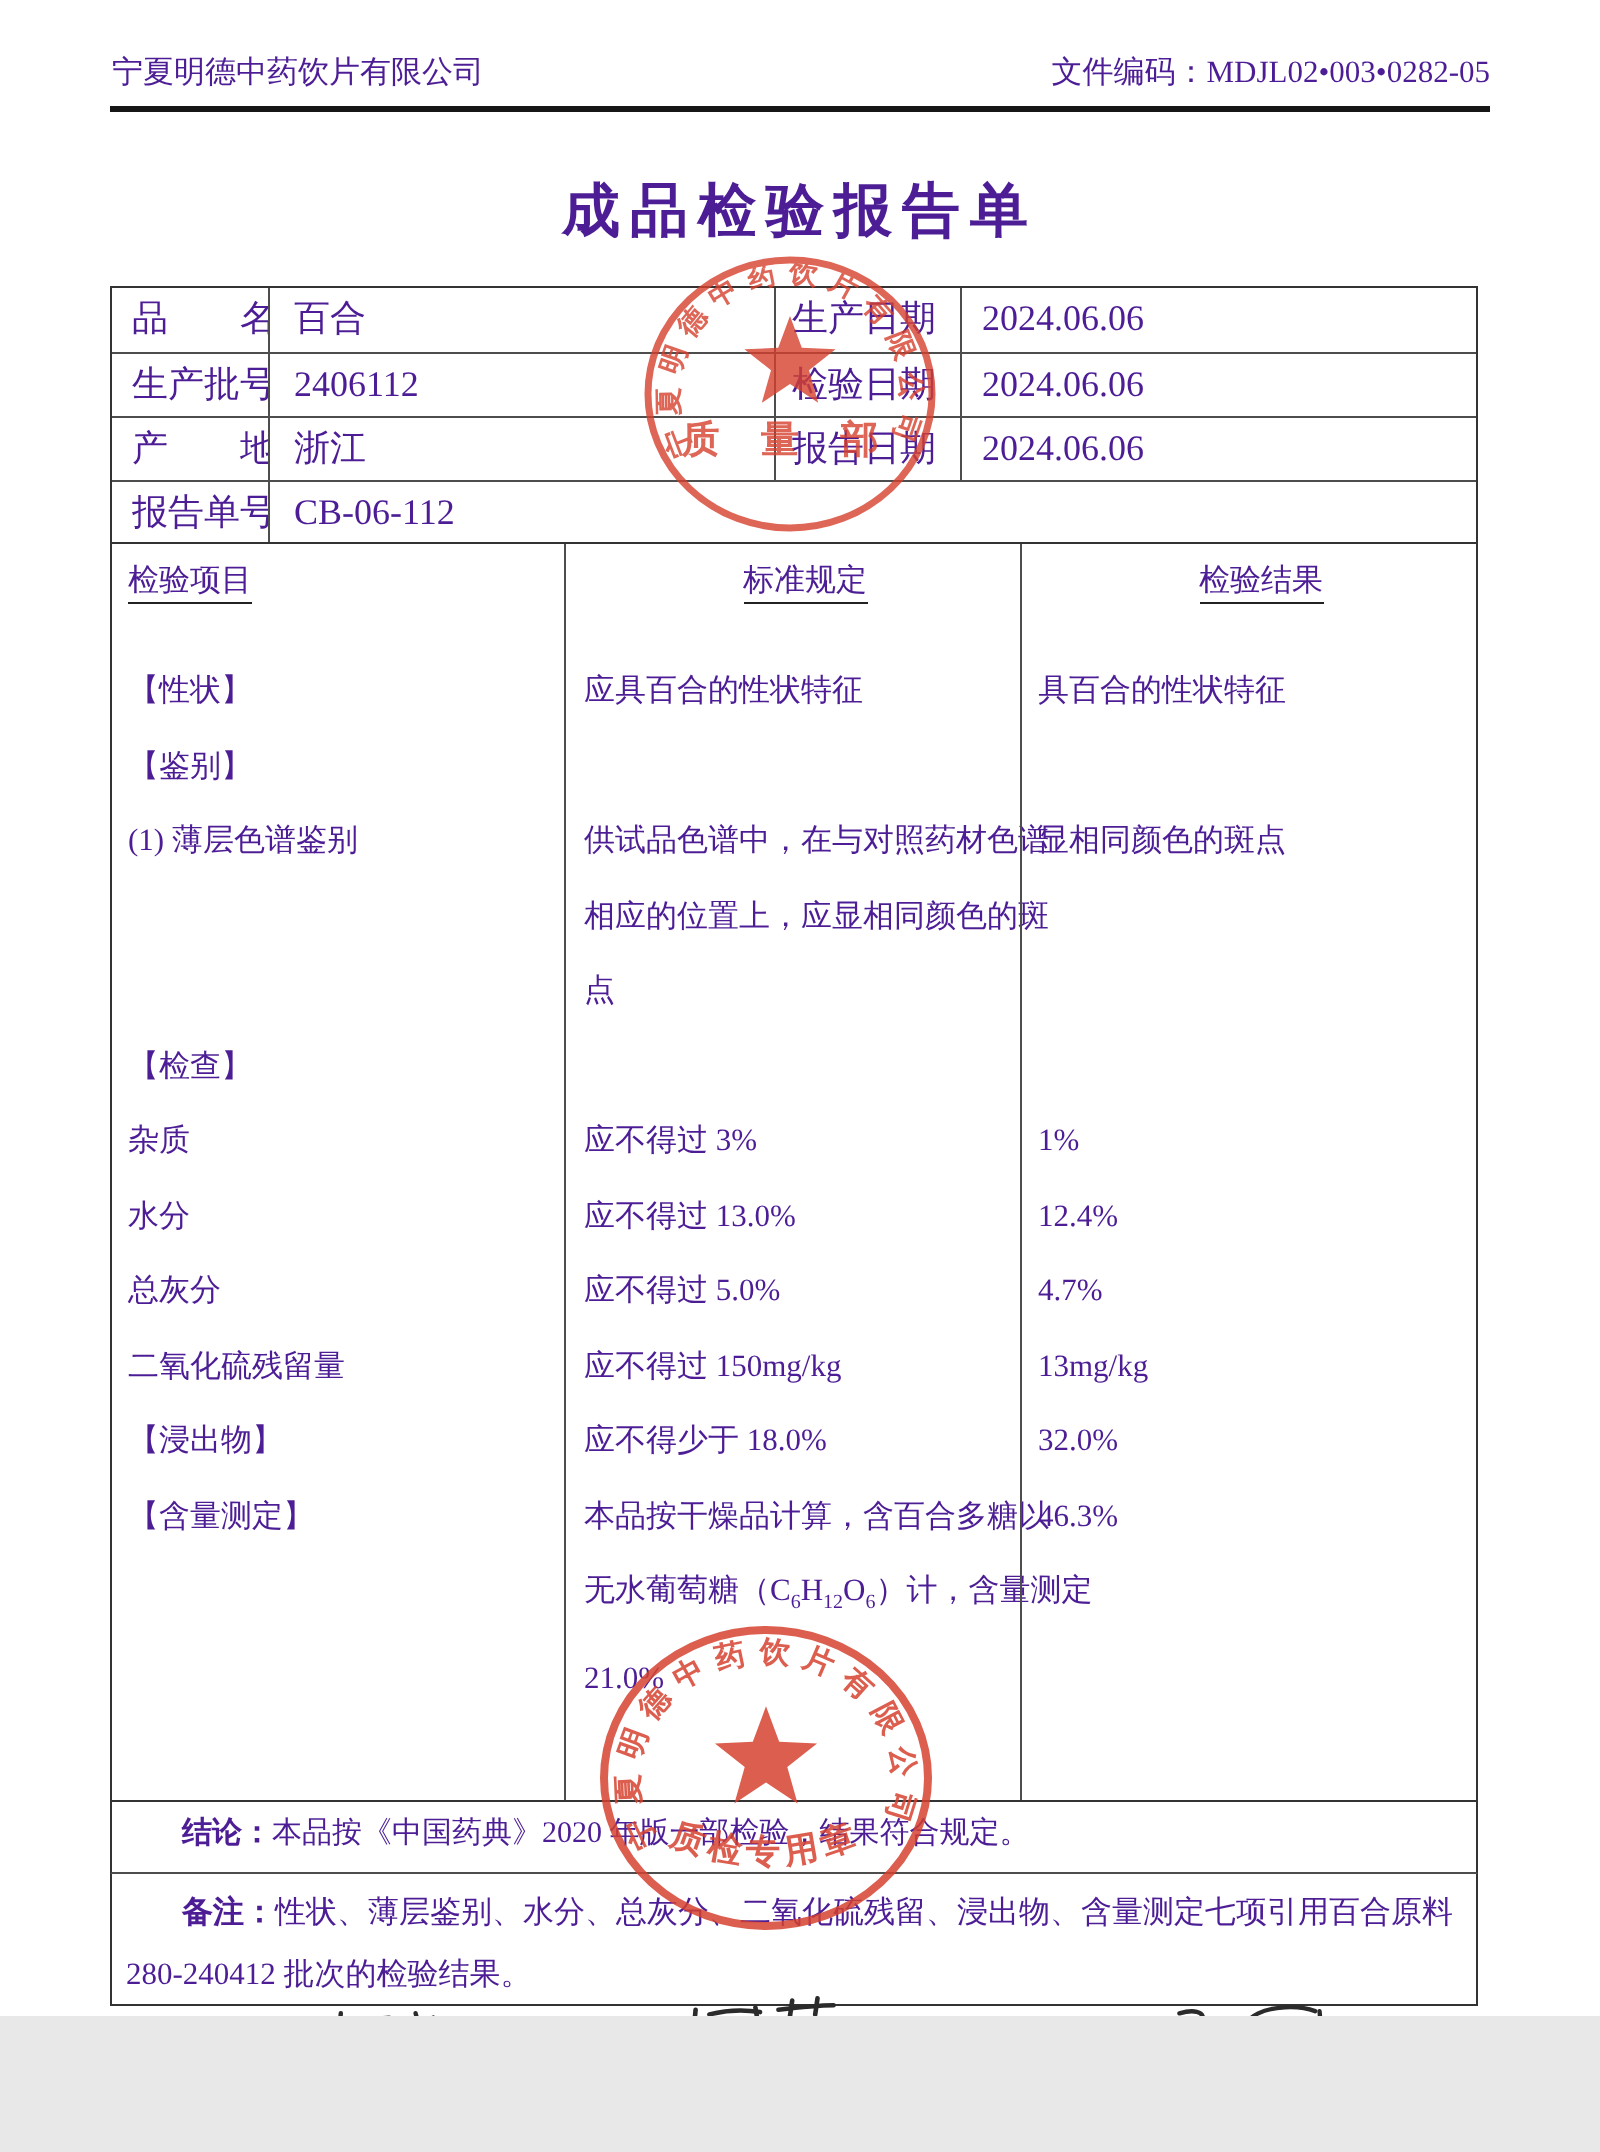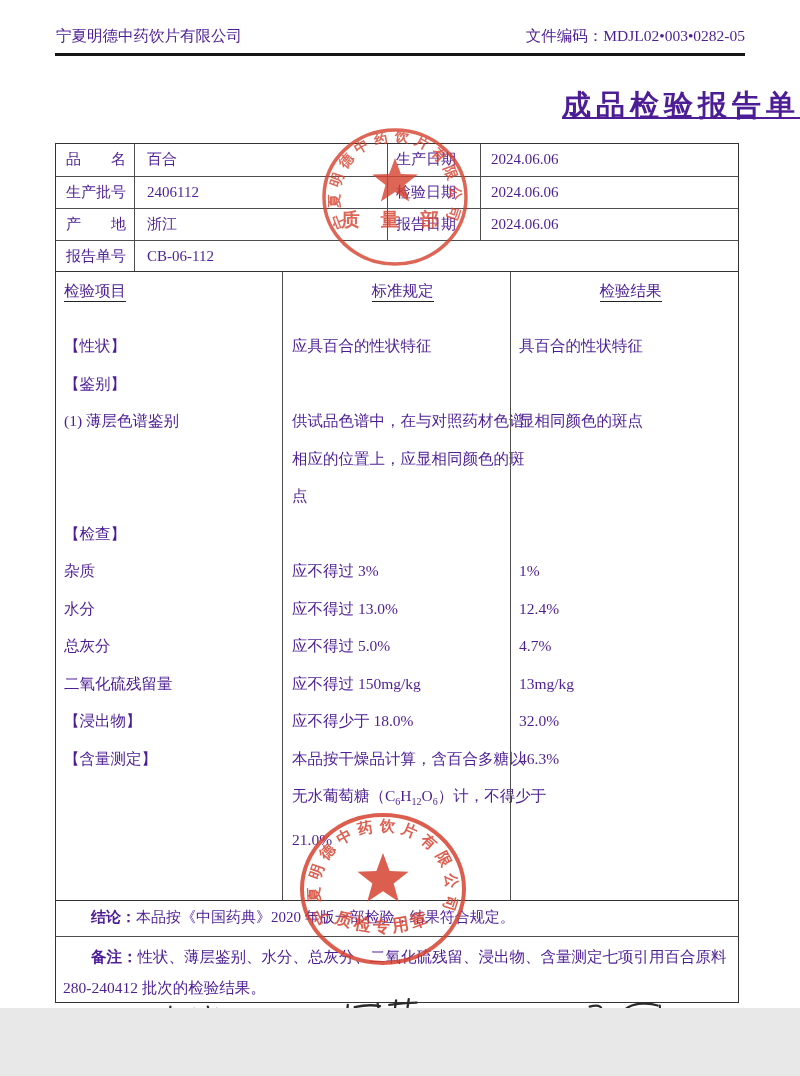--- a/index.html
+++ b/index.html
@@ -4,24 +4,24 @@
 <style>
   html,body{margin:0;padding:0;background:#e8e8e8;}
   .page{
     position:relative;width:800px;height:1008px;background:#ffffff;
     font-family:"Liberation Serif","DejaVu Serif",serif;color:#4c1d95;
     margin:0 auto;overflow:hidden;
   }
   
   .doc-header{position:absolute;left:56px;right:55px;top:26px;display:flex;justify-content:space-between;font-size:15.5px;}
   .header-rule{position:absolute;left:55px;right:55px;top:53px;height:2.5px;background:#161616;}
-  .doc-title{position:absolute;left:0;right:0;top:86px;text-align:right;font-size:29px;font-weight:bold;letter-spacing:5px;text-decoration:underline;}
-
-  
-  .info-table{position:absolute;left:55px;top:143px;width:684px;border:1.5px solid #333;border-bottom:none;box-sizing:border-box;font-size:15px;}
+  .doc-title{position:absolute;left:0;right:0;top:86px;text-align:center;font-size:29px;font-weight:bold;letter-spacing:5px;}
+
+  
+  .info-table{position:absolute;left:55px;top:143px;width:684px;border:1.5px solid #333;border-bottom:none;box-sizing:border-box;font-size:18px;}
   .irow{display:flex;height:32px;line-height:30px;box-sizing:border-box;}
   .irow + .irow{border-top:1px solid #4d4d4d;}
   .ic{box-sizing:border-box;overflow:hidden;white-space:nowrap;}
   .ic1{width:78px;padding-left:10px;}
   .ic2{width:253px;border-left:1px solid #4d4d4d;padding-left:12px;}
   .ic3{width:93px;border-left:1px solid #4d4d4d;padding-left:8px;}
   .ic4{flex:1;border-left:1px solid #4d4d4d;padding-left:10px;}
   .ic2w{flex:1;border-left:1px solid #4d4d4d;padding-left:12px;}
 
   
@@ -155,21 +155,21 @@
     <div class="mrow h1">
       <div class="mc mc1">【浸出物】</div>
       <div class="mc mc2">应不得少于 18.0%</div>
       <div class="mc mc3">32.0%</div>
     </div>
 
     <div class="mrow h3">
       <div class="mc mc1">【含量测定】</div>
       <div class="mc mc2">
         <div class="mline">本品按干燥品计算，含百合多糖以</div>
-        <div class="mline"><span>无水葡萄糖（C</span><sub>6</sub><span>H</span><sub>12</sub><span>O</span><sub>6</sub><span>）计，不得少于</span></div>
+        <div class="mline"><span>无水葡萄糖（C</span><sub>6</sub><span>H</span><sub>12</sub><span>O</span><sub>6</sub><span>）计，含量测定</span></div>
         <div class="mline">21.0%</div>
       </div>
       <div class="mc mc3">46.3%</div>
     </div>
 
     <div class="mrow fill">
       <div class="mc mc1"></div>
       <div class="mc mc2"></div>
       <div class="mc mc3"></div>
     </div>

